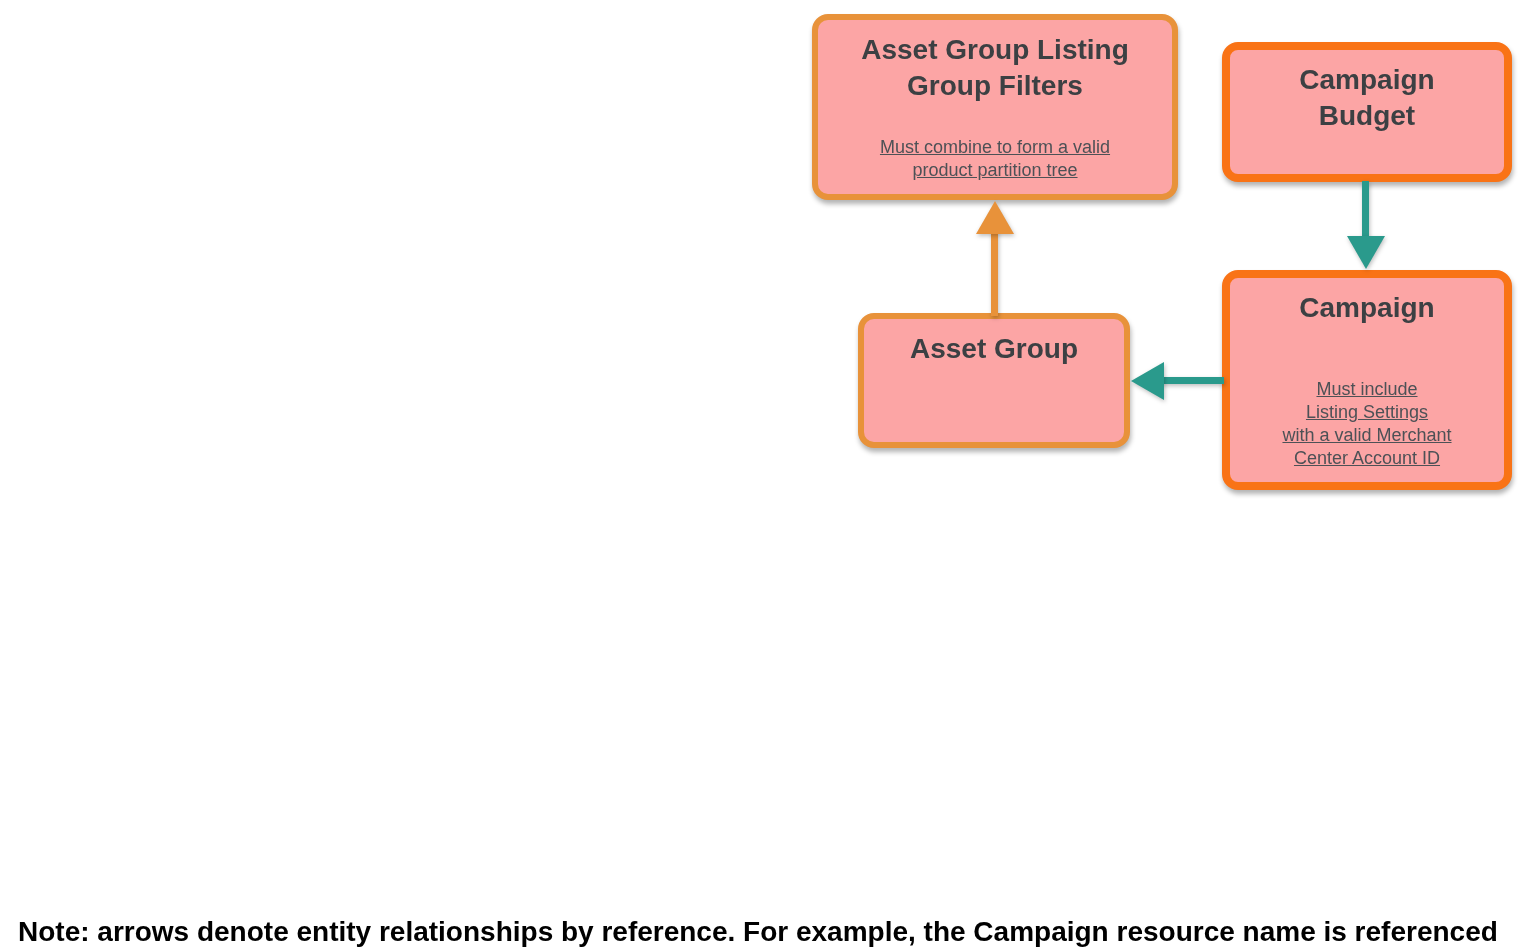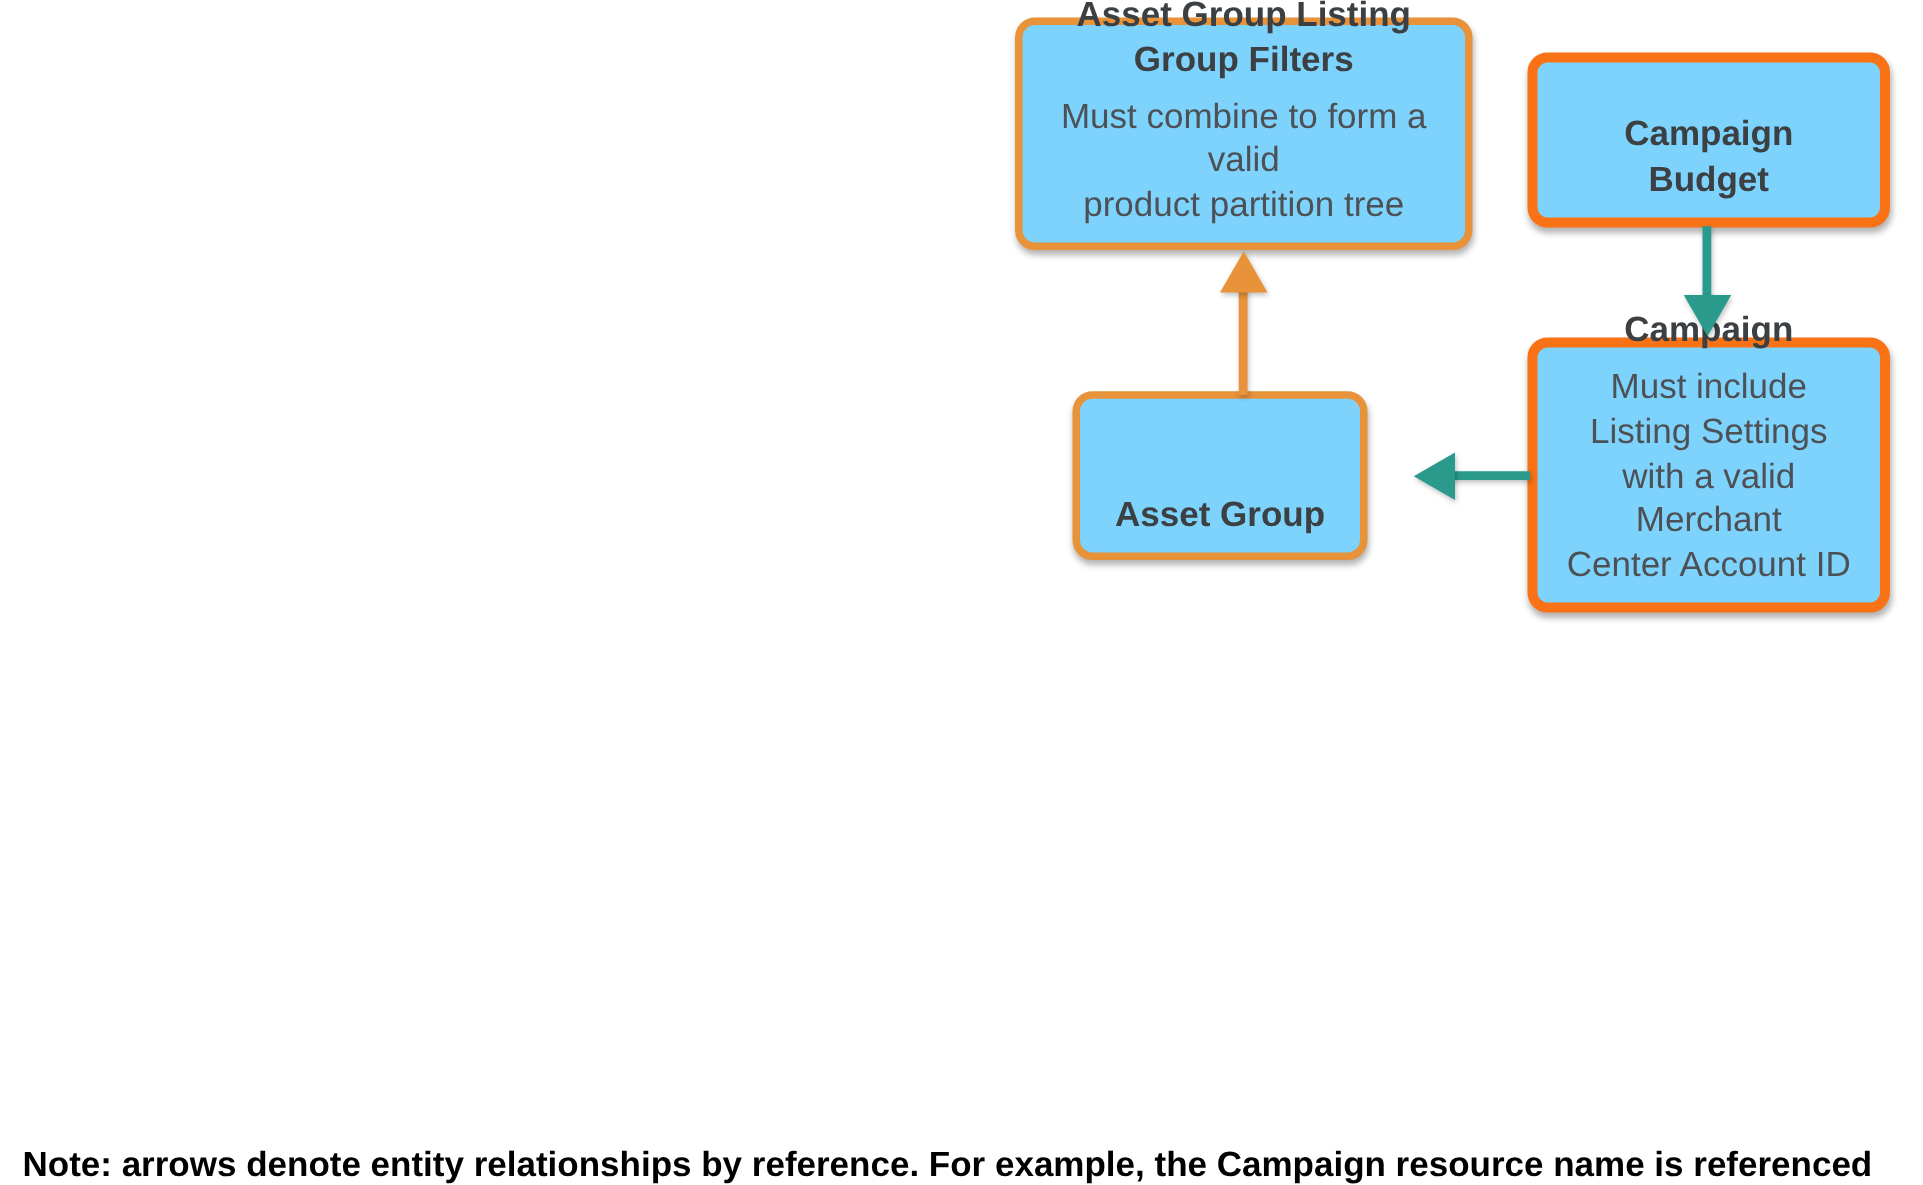--- a/index.html
+++ b/index.html
@@ -3,53 +3,54 @@
 <meta charset="utf-8">
 <style>
   * { margin: 0; padding: 0; box-sizing: border-box; }
   html, body { width: 1538px; height: 948px; background: #ffffff; overflow: hidden; }
   body { font-family: "Liberation Sans", sans-serif; position: relative; }
 
   .canvas { position: absolute; left: 0; top: 0; width: 1538px; height: 948px; }
 
   .node {
     position: absolute;
-    background: #7dd3fc;
+    background: #fca5a5;
     border-radius: 16px;
     display: flex;
     flex-direction: column;
-    justify-content: flex-end;
+    justify-content: space-between;
     align-items: center;
     text-align: center;
     padding: 12px 16px;
     box-shadow: 1px 4px 5px rgba(0,0,0,0.30);
   }
   .node.orange { border: 6px solid #E8923A; }
   .node.teal   { border: 8px solid #f97316; }
 
   .node-title {
     font-size: 28px;
     font-weight: bold;
     color: #3C4043;
     line-height: 1.3;
     white-space: pre-line;
   }
   .node-subtitle {
-    font-size: 28px;
+    font-size: 18px;
     font-weight: normal;
     color: #4D5156;
     line-height: 1.28;
     margin-top: 8px;
     white-space: pre-line;
+    text-decoration: underline;
   }
 
   
   #node-aglgf    { left: 812px;  top: 14px;  width: 366px; height: 186px; }
   #node-budget   { left: 1222px; top: 42px;  width: 290px; height: 140px; }
-  #node-assetgrp { left: 858px;  top: 313px; width: 236px; height: 135px; }
+  #node-assetgrp { left: 858px;  top: 313px; width: 272px; height: 135px; }
   #node-campaign { left: 1222px; top: 270px; width: 290px; height: 220px; }
 
   
   .shaft { position: absolute; }
   .shaft.orange { background: #E8923A; }
   .shaft.teal   { background: #2A9A8C; }
   .head { position: absolute; width: 0; height: 0; }
 
   
   #edge-up-shaft { left: 991px; top: 230px; width: 7px; height: 86px; }

